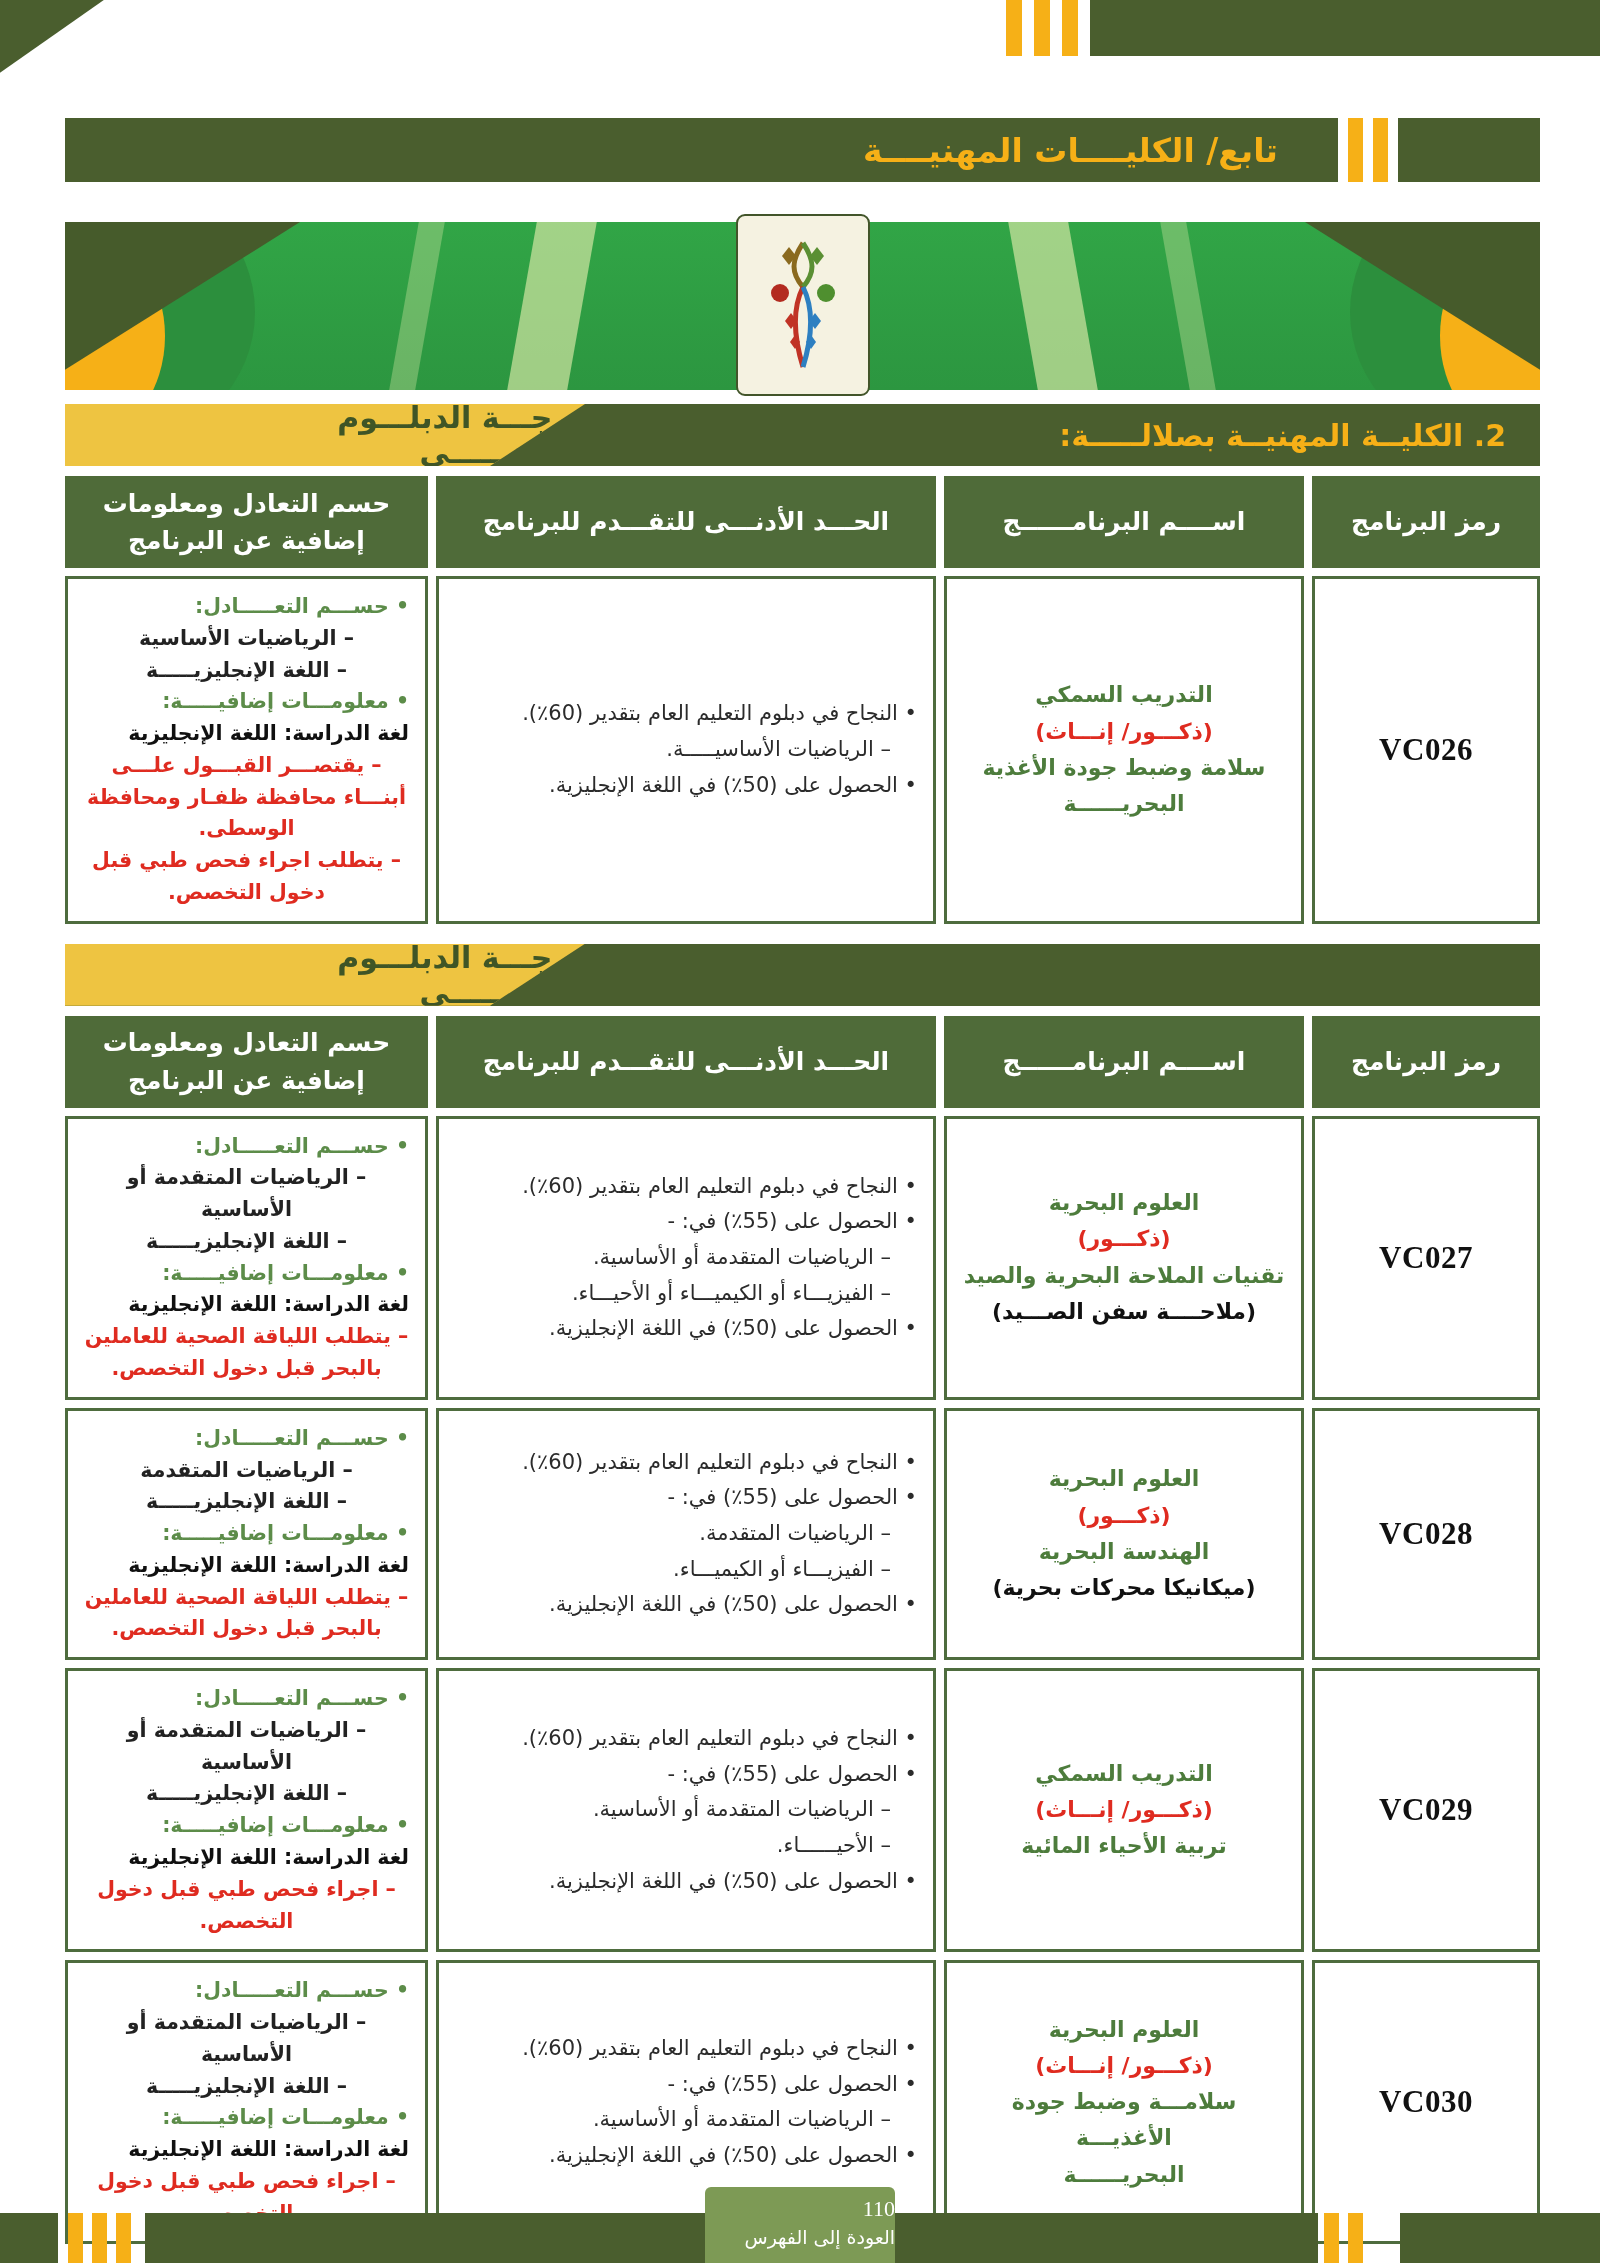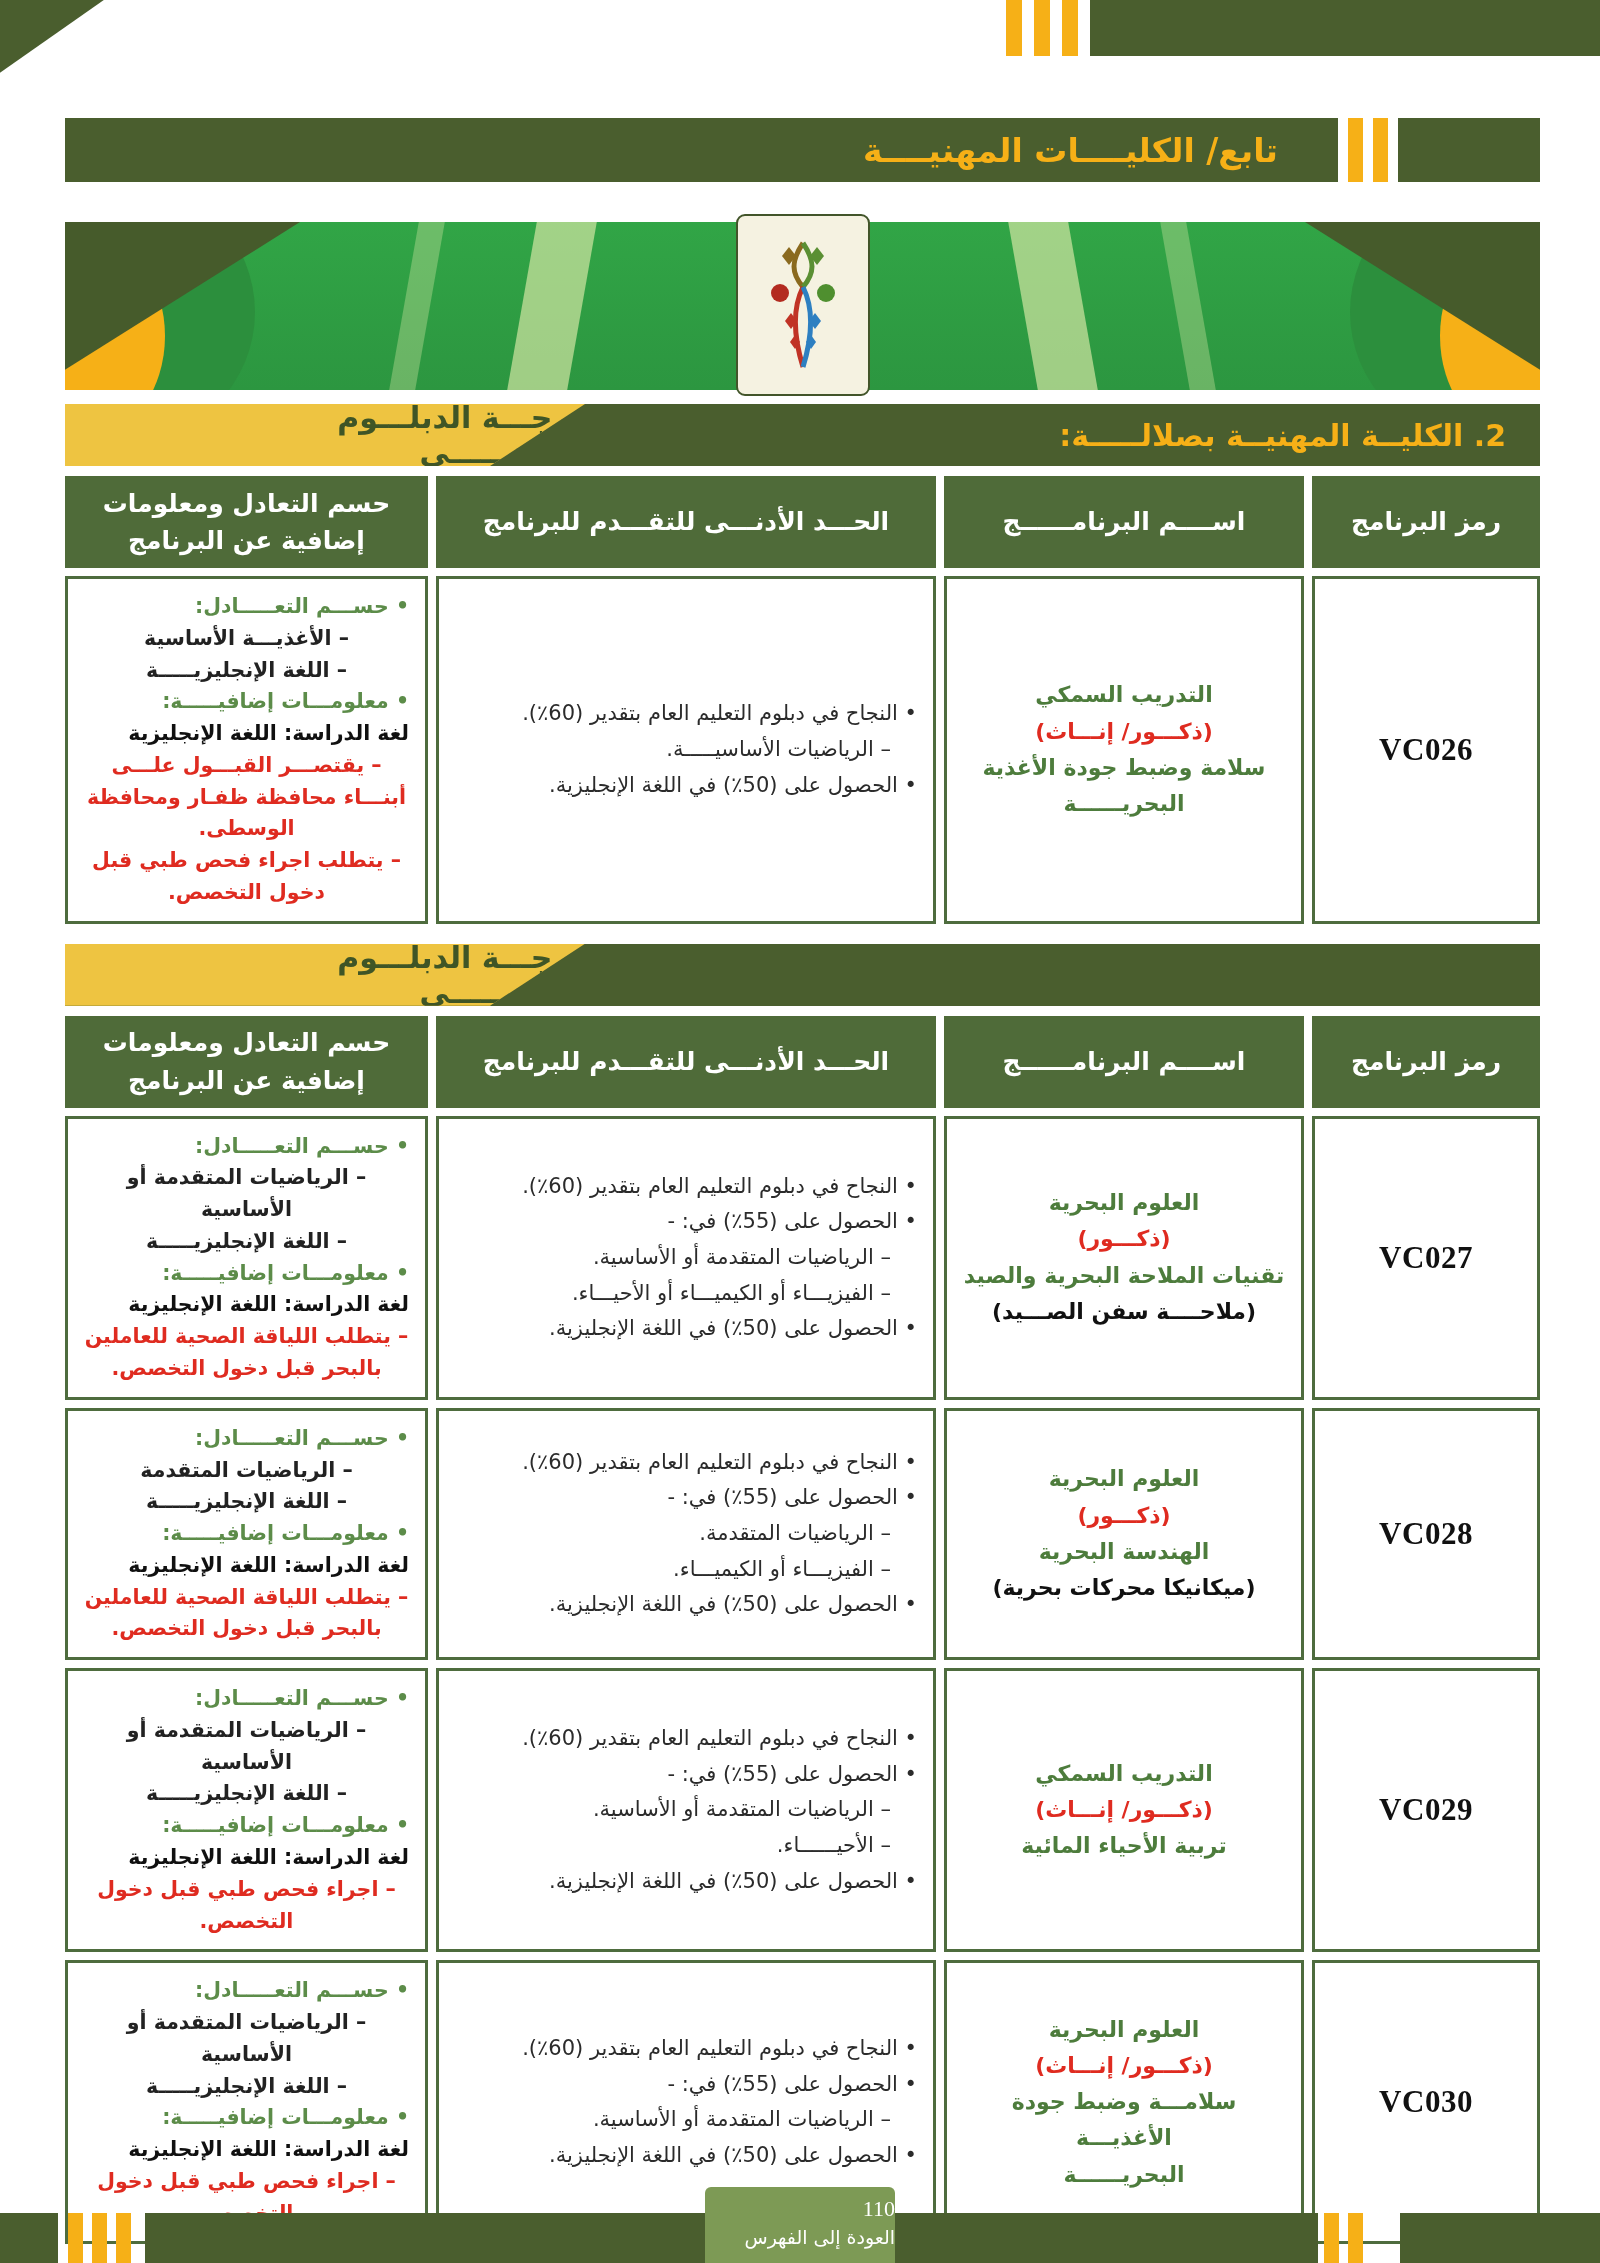--- a/index.html
+++ b/index.html
@@ -196,21 +196,21 @@
               <div class="nline l-g">سلامة وضبط جودة الأغذية</div>
               <div class="nline l-g">البحريــــــة</div>
             </div>
             <div class="td min-cell">
               <div class="mline m-b">• النجاح في دبلوم التعليم العام بتقدير (60٪).</div>
               <div class="mline m-d">– الرياضيات الأساسيـــــة.</div>
               <div class="mline m-b">• الحصول على (50٪) في اللغة الإنجليزية.</div>
             </div>
             <div class="td info-cell">
               <div class="iline i-g">• حســـم التعـــــادل:</div>
-              <div class="iline i-k">– الأغذيـــة الأساسية</div>
+              <div class="iline i-k">– الرياضيات الأساسية</div>
               <div class="iline i-k">– اللغة الإنجليزيـــــة</div>
               <div class="iline i-g">• معلومـــات إضافيـــــة:</div>
               <div class="iline i-kb">لغة الدراسة: اللغة الإنجليزية</div>
               <div class="iline i-r">– يقتصـــر القبـــول علـــى أبنـــاء محافظة ظفـار ومحافظة الوسطى.</div>
               <div class="iline i-r">– يتطلب اجراء فحص طبي قبل دخول التخصص.</div>
             </div>
           </div>
         </div>
     </div>
 

